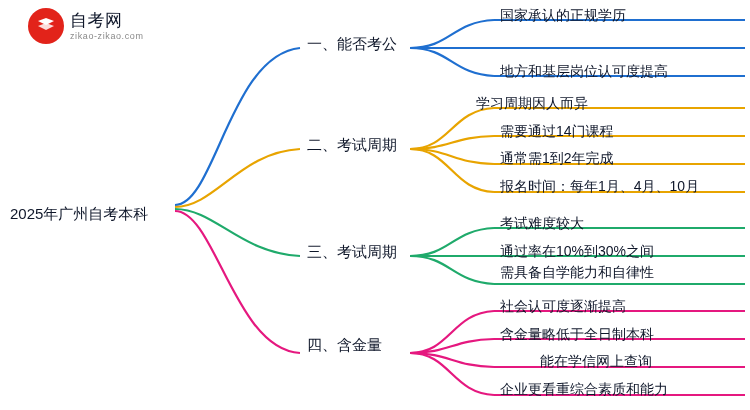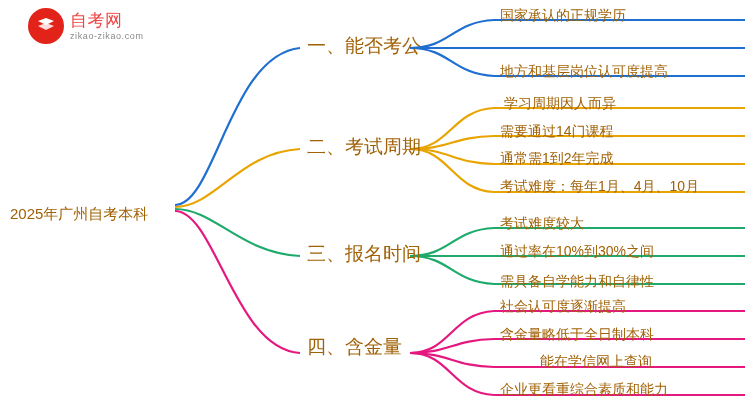--- a/index.html
+++ b/index.html
@@ -44,44 +44,44 @@
   }
   .logo-mark svg { display: block; }
   .logo-text {
     display: flex;
     flex-direction: column;
     justify-content: center;
     line-height: 1;
   }
   .logo-title {
     font-size: 17px;
-    color: #ef4444;
+    color: #0f172a;
     font-weight: normal;
     letter-spacing: 0.5px;
   }
   .logo-sub {
     font-size: 9px;
     color: #8a8a8a;
     letter-spacing: 0.6px;
     margin-top: 3px;
     text-align: center;
   }
   .node {
     position: absolute;
     font-size: 14.5px;
-    color: #a16207;
+    color: #0f172a;
     white-space: nowrap;
     line-height: 1;
   }
   .node.root {
     font-size: 15px;
     margin-top: 8px;
   }
   .node.branch {
-    font-size: 19px;
+    font-size: 15px;
   }
   .node.leaf {
     font-size: 14px;
   }
 </style>
 </head>
 <body>
 
 <div id="root">
 
@@ -145,29 +145,29 @@
     </span>
   </div>
 
   <div class="node root" style="left:10px; top:198px;">2025年广州自考本科</div>
 
   <div class="node branch" style="left:307px; top:36px;">一、能否考公</div>
   <div class="node leaf" style="left:500px; top:8px;">国家承认的正规学历</div>
   <div class="node leaf" style="left:500px; top:64px;">地方和基层岗位认可度提高</div>
 
   <div class="node branch" style="left:307px; top:137px;">二、考试周期</div>
-  <div class="node leaf" style="left:504px; top:96px;">学习周期因人而异</div>
+  <div class="node leaf" style="left:476px; top:96px;">学习周期因人而异</div>
   <div class="node leaf" style="left:500px; top:124px;">需要通过14门课程</div>
   <div class="node leaf" style="left:500px; top:151px;text-align:center;">通常需1到2年完成</div>
-  <div class="node leaf" style="left:500px; top:179px;">考试难度：每年1月、4月、10月</div>
+  <div class="node leaf" style="left:500px; top:179px;">报名时间：每年1月、4月、10月</div>
 
-  <div class="node branch" style="left:307px; top:244px;">三、报名时间</div>
+  <div class="node branch" style="left:307px; top:244px;">三、考试周期</div>
   <div class="node leaf" style="left:500px; top:216px;">考试难度较大</div>
   <div class="node leaf" style="left:500px; top:244px;">通过率在10%到30%之间</div>
-  <div class="node leaf" style="left:500px; top:274px;">需具备自学能力和自律性</div>
+  <div class="node leaf" style="left:500px; top:265px;">需具备自学能力和自律性</div>
 
   <div class="node branch" style="left:307px; top:337px;">四、含金量</div>
   <div class="node leaf" style="left:500px; top:299px;">社会认可度逐渐提高</div>
   <div class="node leaf" style="left:500px; top:327px;">含金量略低于全日制本科</div>
   <div class="node leaf" style="left:500px; top:354px;margin-left:40px;">能在学信网上查询</div>
   <div class="node leaf" style="left:500px; top:382px;text-align:center;">企业更看重综合素质和能力</div>
 
 </div>
 
 </body></html>

